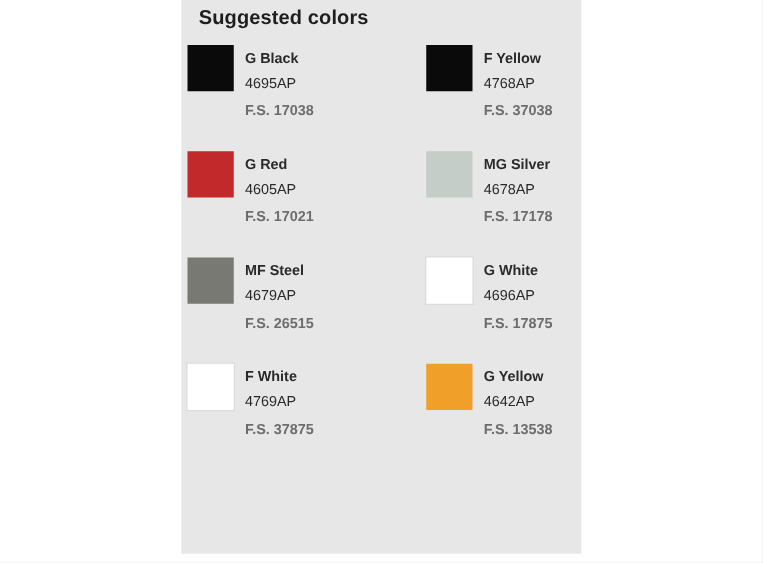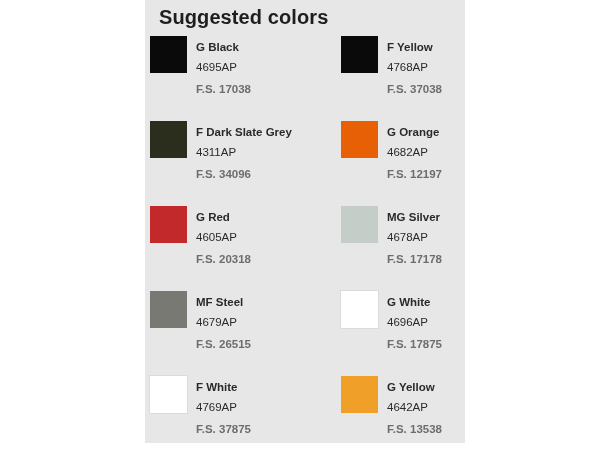--- a/index.html
+++ b/index.html
@@ -25,21 +25,21 @@
     top: 0px;
     width: 320px;
     height: 443px;
     background: #e7e7e7;
     box-sizing: border-box;
   }
   .panel-title {
     position: absolute;
     left: 14px;
     top: 6px;
-    font-size: 20px;
+    font-size: 16px;
     font-weight: bold;
     color: #1e1e1e;
     letter-spacing: 0.1px;
     white-space: nowrap;
   }
   .grid {
     position: absolute;
     left: 0px;
     top: 32px;
     width: 320px;
@@ -118,46 +118,28 @@
         <div class="cell col-right">
           <div class="swatch" style="background: rgb(10, 10, 10);"></div>
           <div class="texts">
             <div class="name">F Yellow</div>
             <div class="code">4768AP</div>
             <div class="fs">F.S. 37038</div>
           </div>
         </div>
       </div>
 
-      <div class="row">
-        <div class="cell col-left">
-          <div class="swatch" style="background: rgb(44, 46, 29);"></div>
-          <div class="texts">
-            <div class="name">F Dark Slate Grey</div>
-            <div class="code">4311AP</div>
-            <div class="fs">F.S. 34096</div>
-          </div>
-        </div>
-        <div class="cell col-right">
-          <div class="swatch" style="background: rgb(232, 96, 6);"></div>
-          <div class="texts">
-            <div class="name">G Orange</div>
-            <div class="code">4682AP</div>
-            <div class="fs">F.S. 12197</div>
-          </div>
-        </div>
-      </div>
 
       <div class="row">
         <div class="cell col-left">
           <div class="swatch" style="background: rgb(193, 41, 43);"></div>
           <div class="texts">
             <div class="name">G Red</div>
             <div class="code">4605AP</div>
-            <div class="fs">F.S. 20318</div>
+            <div class="fs">F.S. 17021</div>
           </div>
         </div>
         <div class="cell col-right">
           <div class="swatch" style="background: rgb(196, 205, 200);"></div>
           <div class="texts">
             <div class="name">MG Silver</div>
             <div class="code">4678AP</div>
             <div class="fs">F.S. 17178</div>
           </div>
         </div>

